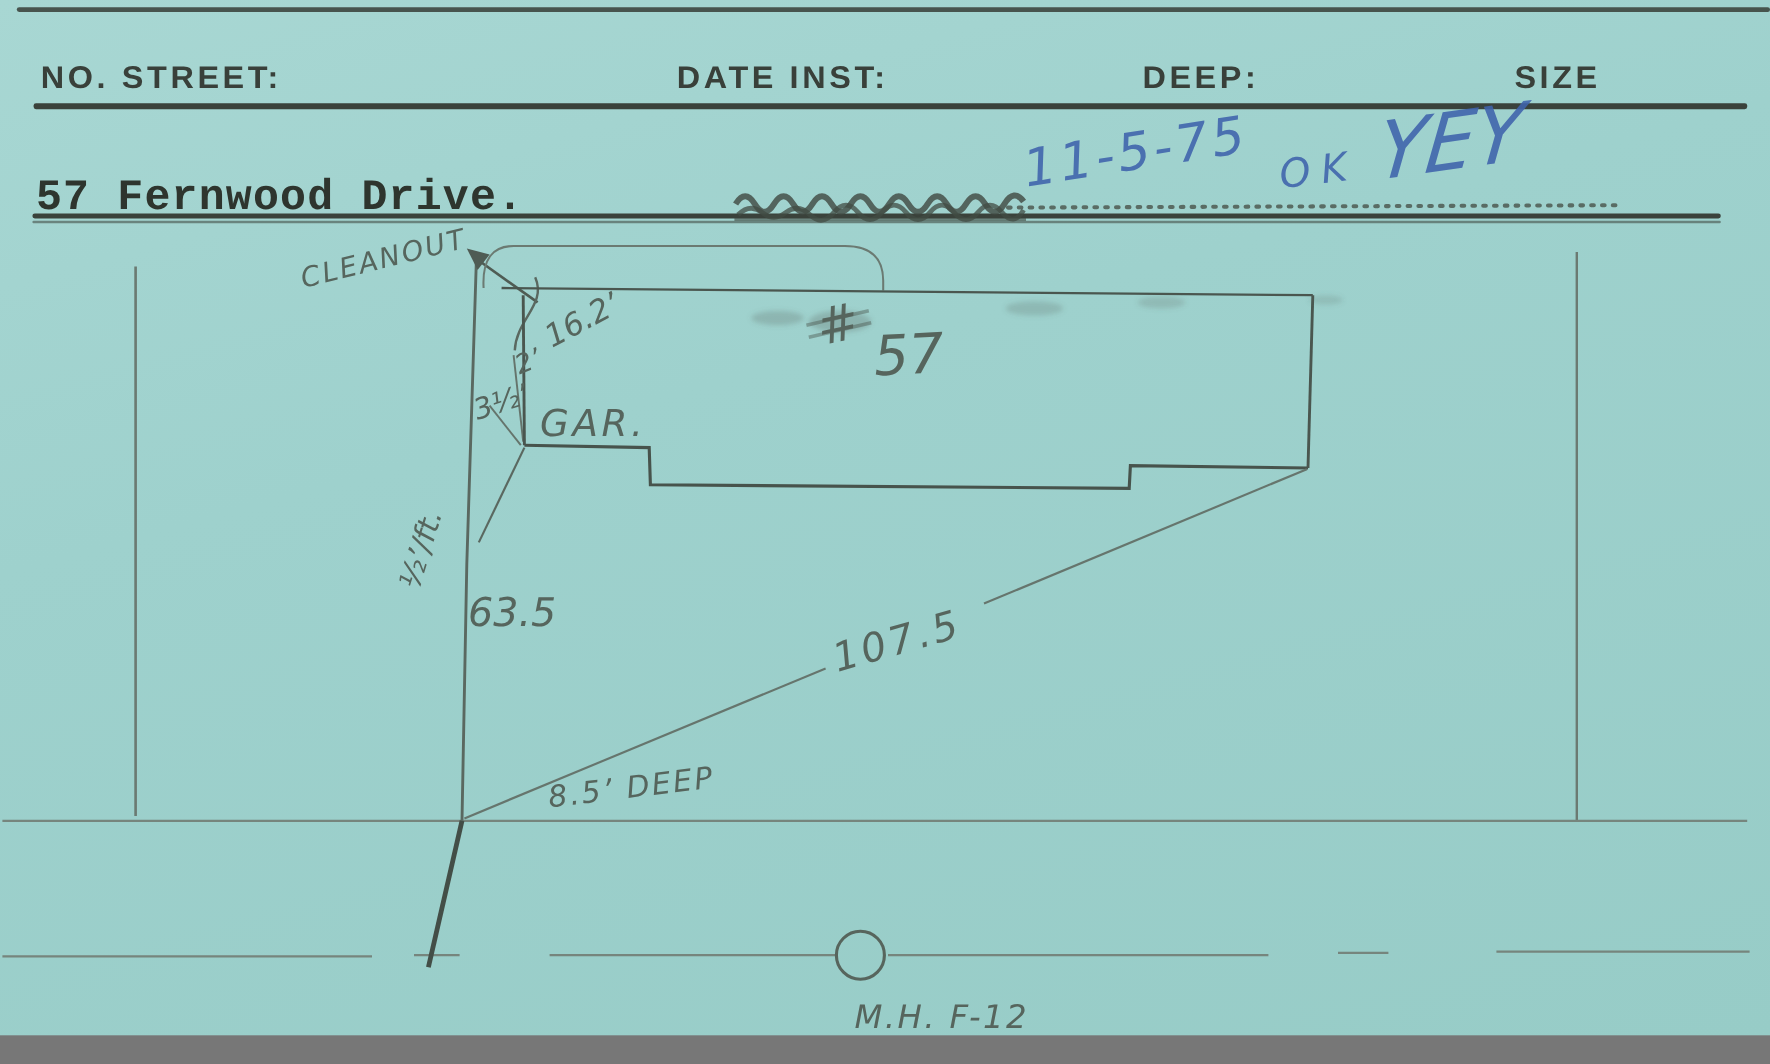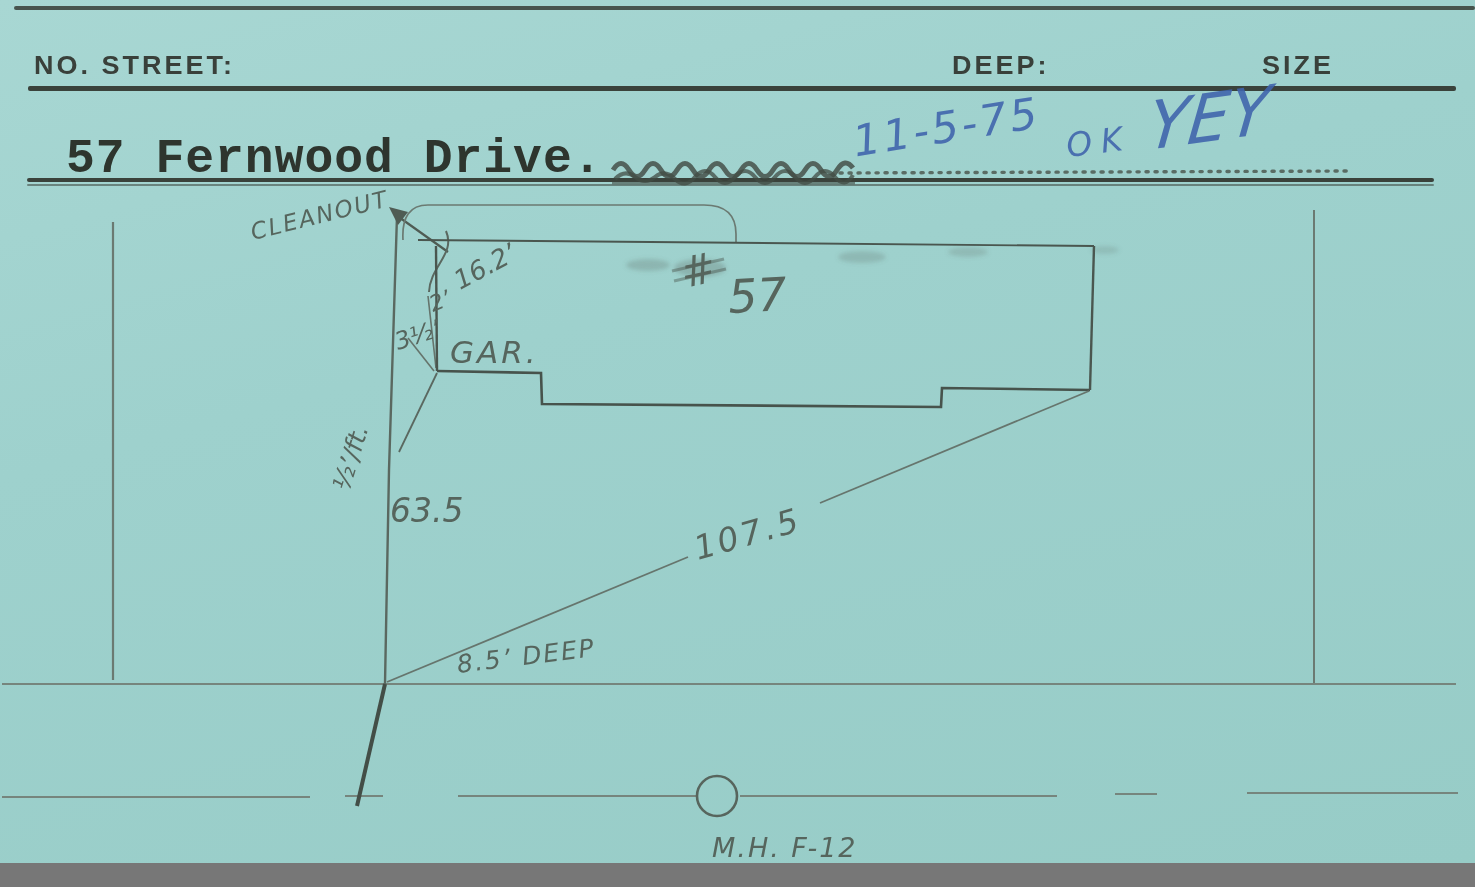--- a/index.html
+++ b/index.html
@@ -15,43 +15,44 @@
   .hdr{
     position:absolute;top:50px;
     font-family:"Liberation Sans", sans-serif;
     font-weight:bold;font-size:27px;letter-spacing:3px;
     color:#39403a;transform:scaleY(.97);
     white-space:nowrap;
   }
   .hline{position:absolute;background:#3a423b;border-radius:2px;}
   
   .typed{
-    position:absolute;left:30px;top:132px;
+    position:absolute;left:30px;top:144px;
     font-family:"Liberation Mono", monospace;
-    font-weight:bold;font-size:48px;letter-spacing:1px;
-    color:#2e352e;white-space:nowrap;margin-left:36px;
+    font-weight:bold;font-size:36px;letter-spacing:1px;
+    color:#2e352e;white-space:nowrap;
   }
   
   .pen{position:absolute;color:#3f63ac;font-family:"DejaVu Sans", sans-serif;
        font-style:italic;white-space:nowrap;opacity:.88;}
   .pen-date{left:852px;top:102px;font-size:43px;letter-spacing:3px;transform:rotate(-9deg);}
   .pen-ok{left:1066px;top:122px;font-size:33px;letter-spacing:9px;transform:rotate(-7deg);}
   .pen-init{left:1148px;top:80px;font-size:66px;transform:rotate(-8deg) skewX(-14deg);}
   
   .ht{font-family:"DejaVu Sans", sans-serif;font-style:italic;fill:#56655d;}
   .diagram{position:absolute;left:0;top:0;}
 </style>
 </head>
 <body>
 
 <div class="card">
 
   <div class="hline abs" style="left:14px;top:6px;width:1461px;height:4px;opacity:.88;"></div>
 
   <div class="hdr" style="left:34px;">NO. STREET:</div>
+  <div class="hdr" style="left:564px;">DATE INST:</div>
   <div class="hdr" style="left:952px;">DEEP:</div>
   <div class="hdr" style="left:1262px;">SIZE</div>
 
   <div class="hline" style="left:28px;top:86px;width:1428px;height:5px;"></div>
 
   <div class="typed">57 Fernwood Drive.</div>
 
   <div class="hline" style="left:27px;top:178px;width:1407px;height:4px;"></div>
   <div class="hline" style="left:27px;top:184px;width:1407px;height:2px;opacity:.55;"></div>
 

